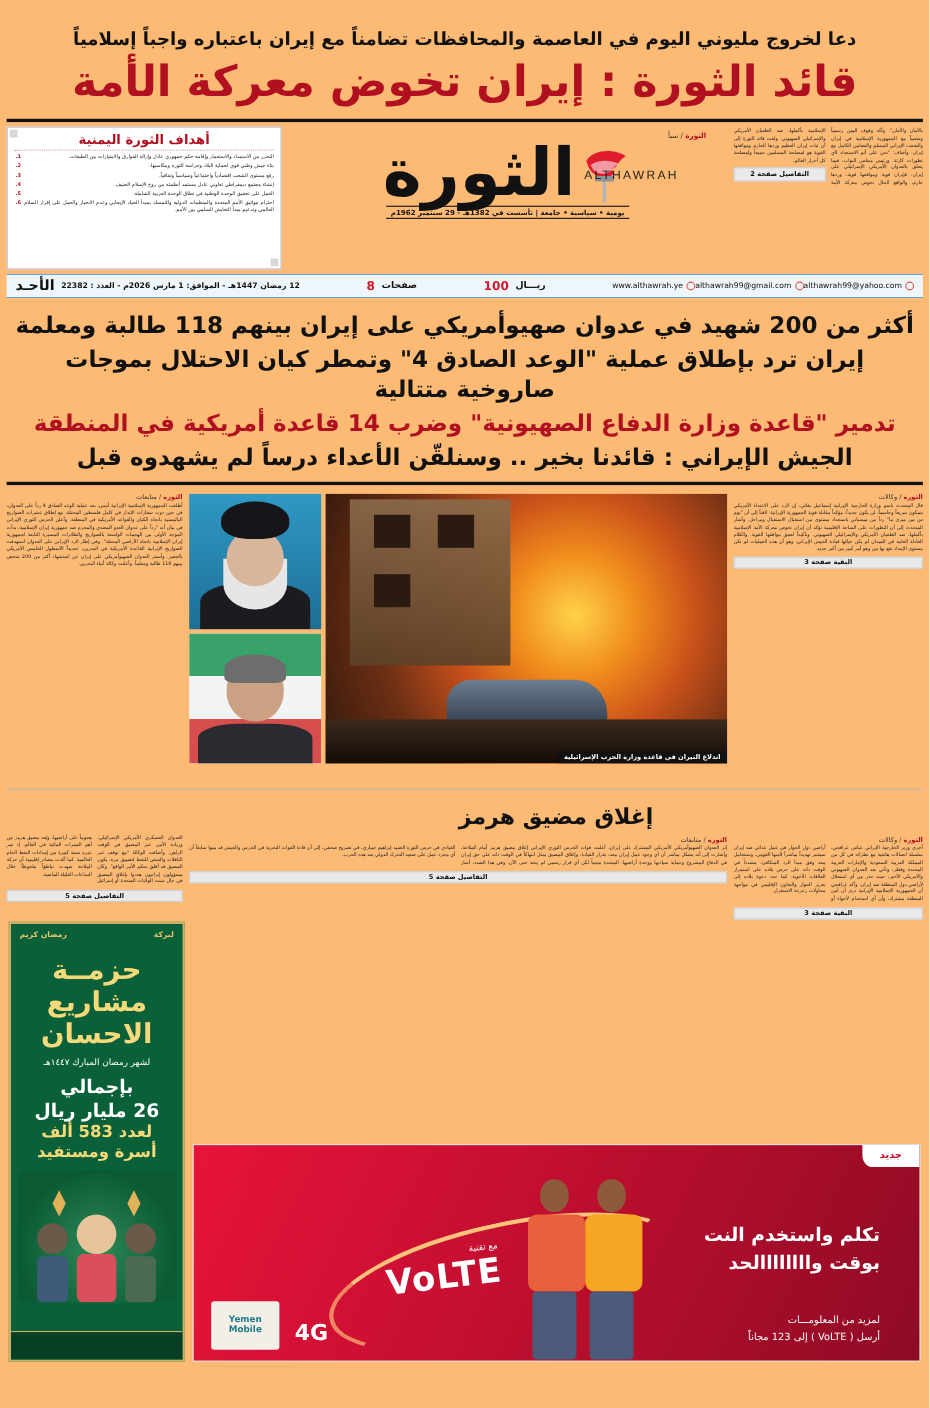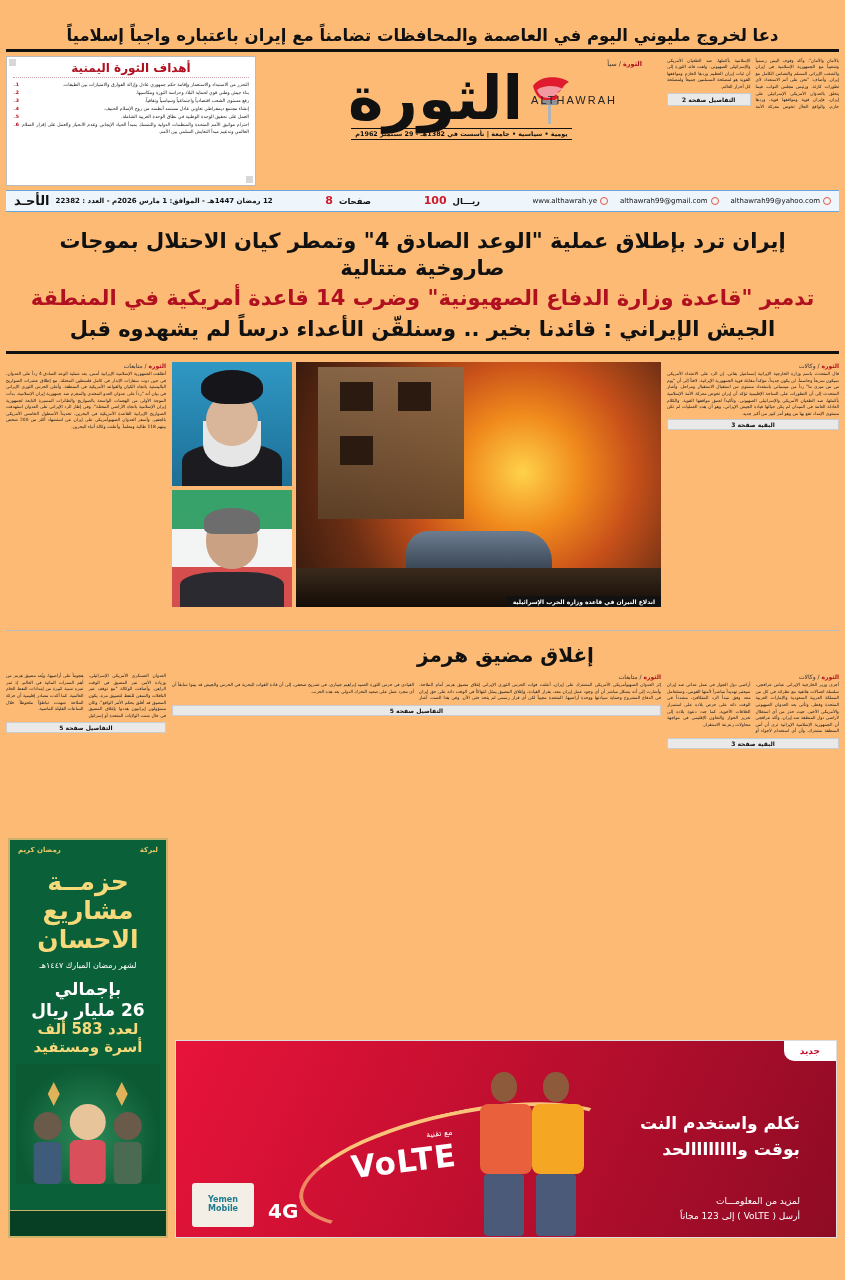--- a/index.html
+++ b/index.html
@@ -101,21 +101,21 @@
     background:#eef5fb; border-top:1px solid #6aa4d8; border-bottom:1px solid #6aa4d8;
     height: 22px; margin: 4px 6px; padding: 0 8px;
   }
   .infobar .seg { display:flex; flex-direction:row-reverse; align-items:center; gap:6px; }
   .day-name { font-size: 13px; font-weight:bold; color:#111; letter-spacing:1px; }
   .date-text { font-size: 7px; color:#111; font-weight:bold;}
   .pages-n { font-size: 11px; font-weight:bold; color:#d11a2a; }
   .pages-l { font-size: 8.5px; color:#111; font-weight:bold;}
   .price-n { font-size: 11px; font-weight:bold; color:#d11a2a; }
   .price-l { font-size: 8.5px; color:#111; font-weight:bold; letter-spacing:1px;}
-  .contact { display:flex; flex-direction:row-reverse; align-items:flex-end; gap:12px; }
+  .contact { display:flex; flex-direction:row-reverse; align-items:flex-end; }
   .cbit { display:flex; flex-direction:row-reverse; align-items:center; gap:3px; font-size:7px; color:#111; direction:ltr;}
   .ring { width:8px; height:8px; border:1.6px solid #e8553f; border-radius:50%; display:inline-block;}
 
   
   .headlines { padding: 8px 12px 4px 12px; text-align:center; }
   .hl { font-weight:bold; color:#111; line-height:1.28; letter-spacing:-0.3px; }
   .hl1 { font-size: 21px; }
   .hl2 { font-size: 21px; margin-top: 4px;}
   .hl3 { font-size: 21px; margin-top: 4px; color:#b01020; }
   .hl4 { font-size: 21px; margin-top: 4px;}
@@ -249,20 +249,21 @@
 
   .sep-line { height:1px; background:#bbb; margin:4px 6px; }
   .blk-line { height:3px; background:#111; margin:4px 6px; }
 </style>
 </head>
 <body>
 
 <div class="page">
 
   <div class="kicker">دعا لخروج مليوني اليوم في العاصمة والمحافظات تضامناً مع إيران باعتباره واجباً إسلامياً</div>
+  <div class="banner-head">قائد الثورة : إيران تخوض معركة الأمة</div>
   <div class="rule-thick"></div>
 
   <div class="masthead">
 
     <div class="goals-box">
       <div class="corner-sq tr"></div>
       <div class="corner-sq bl"></div>
       <div class="goals-title">أهداف الثورة اليمنية</div>
       <ul class="goals-list">
         <li>
@@ -341,20 +342,21 @@
           <span>althawrah99@gmail.com</span>
         </span>
       <span class="cbit">
           <span class="ring"></span>
           <span>althawrah99@yahoo.com</span>
         </span>
     </div>
   </div>
 
   <div class="headlines">
+    <div class="hl hl1">أكثر من 200 شهيد في عدوان صهيوأمريكي على إيران بينهم 118 طالبة ومعلمة</div>
     <div class="hl hl2">إيران ترد بإطلاق عملية "الوعد الصادق 4" وتمطر كيان الاحتلال بموجات صاروخية متتالية</div>
     <div class="hl hl3">تدمير "قاعدة وزارة الدفاع الصهيونية" وضرب 14 قاعدة أمريكية في المنطقة</div>
     <div class="hl hl4">الجيش الإيراني : قائدنا بخير .. وسنلقّن الأعداء درساً لم يشهدوه قبل</div>
   </div>
   <div class="blk-line"></div>
 
   <div class="main3">
 
     <div class="col-r">
       <div class="byline">

